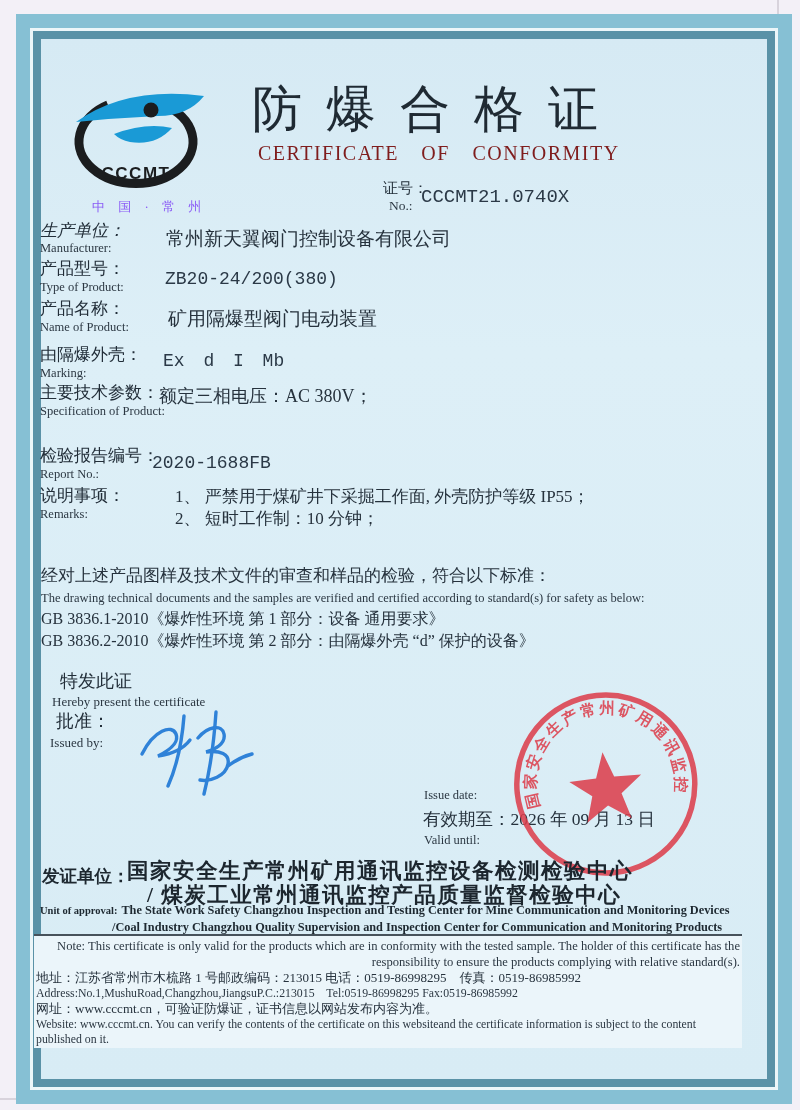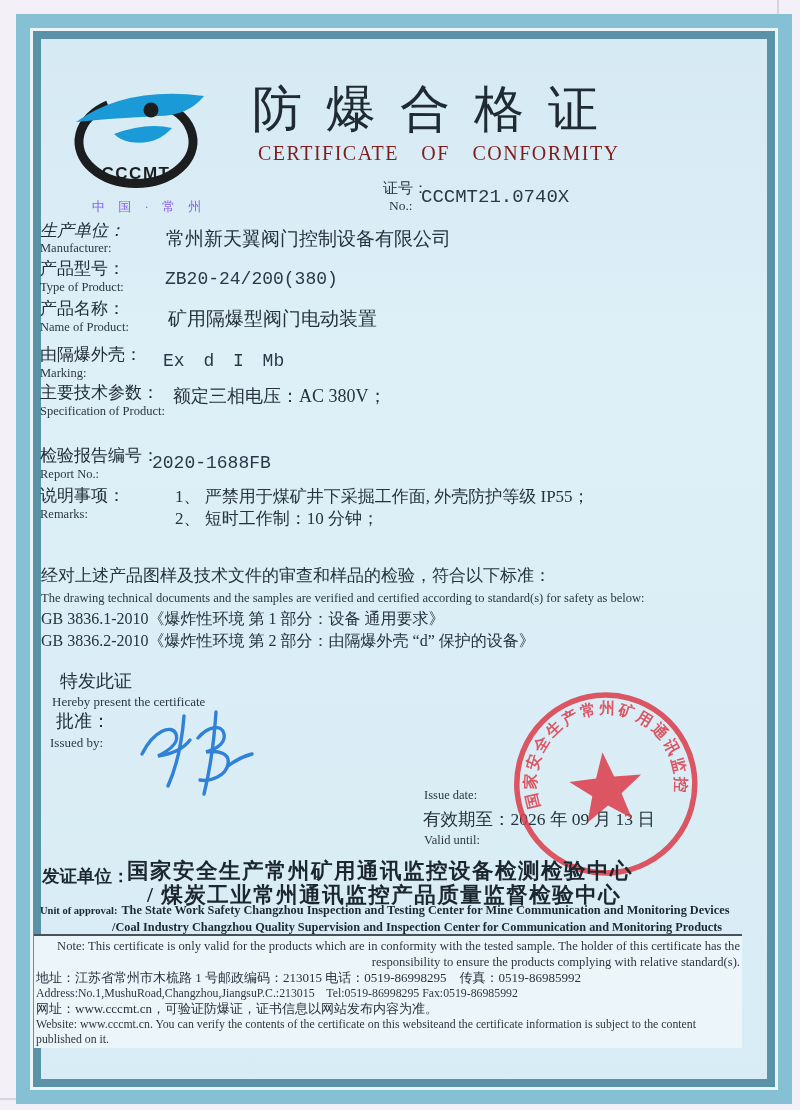--- a/index.html
+++ b/index.html
@@ -78,21 +78,21 @@
   <div class="abs zh-label" style="left:40px;top:297px;">产品名称：</div>
   <div class="abs en-label" style="left:40px;top:320px;">Name of Product:</div>
   <div class="abs val-zh" style="left:168px;top:306px;">矿用隔爆型阀门电动装置</div>
 
   <div class="abs zh-label" style="left:40px;top:343px;">由隔爆外壳：</div>
   <div class="abs en-label" style="left:40px;top:366px;">Marking:</div>
   <div class="abs val-mono ex-mark" style="left:163px;top:351px;">Ex d I Mb</div>
 
   <div class="abs zh-label" style="left:40px;top:381px;">主要技术参数：</div>
   <div class="abs en-label" style="left:40px;top:404px;">Specification of Product:</div>
-  <div class="abs val-zh" style="left:173px;top:384px;font-size:18px;">额定三相电压：AC 380V；</div>
+  <div class="abs val-zh" style="left:159px;top:384px;font-size:18px;">额定三相电压：AC 380V；</div>
 
   <div class="abs zh-label" style="left:40px;top:444px;">检验报告编号：</div>
   <div class="abs en-label" style="left:40px;top:467px;">Report No.:</div>
   <div class="abs val-mono" style="left:152px;top:453px;">2020-1688FB</div>
 
   <div class="abs zh-label" style="left:40px;top:484px;">说明事项：</div>
   <div class="abs en-label" style="left:40px;top:507px;">Remarks:</div>
   <div class="abs remark-line" style="left:175px;top:485px;">1、 严禁用于煤矿井下采掘工作面, 外壳防护等级 IP55；</div>
   <div class="abs remark-line" style="left:175px;top:507px;">2、 短时工作制：10 分钟；</div>
 

